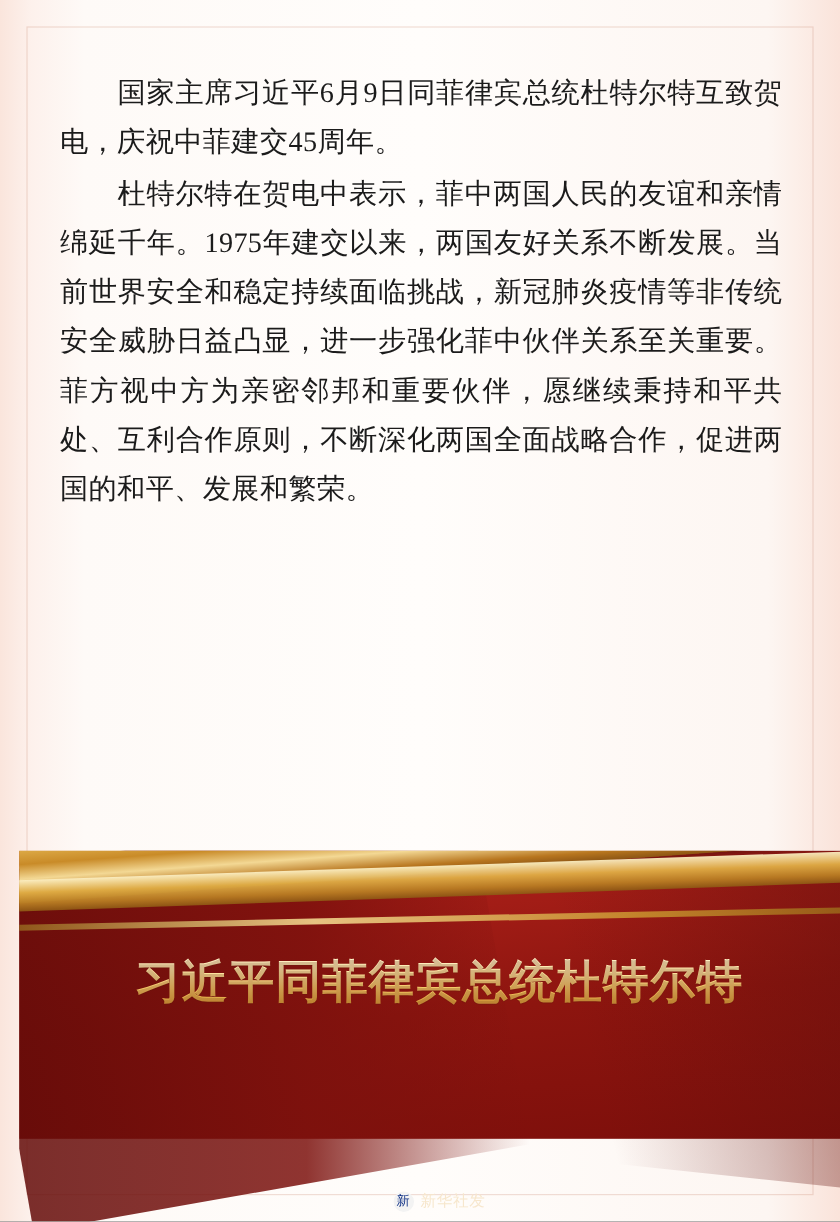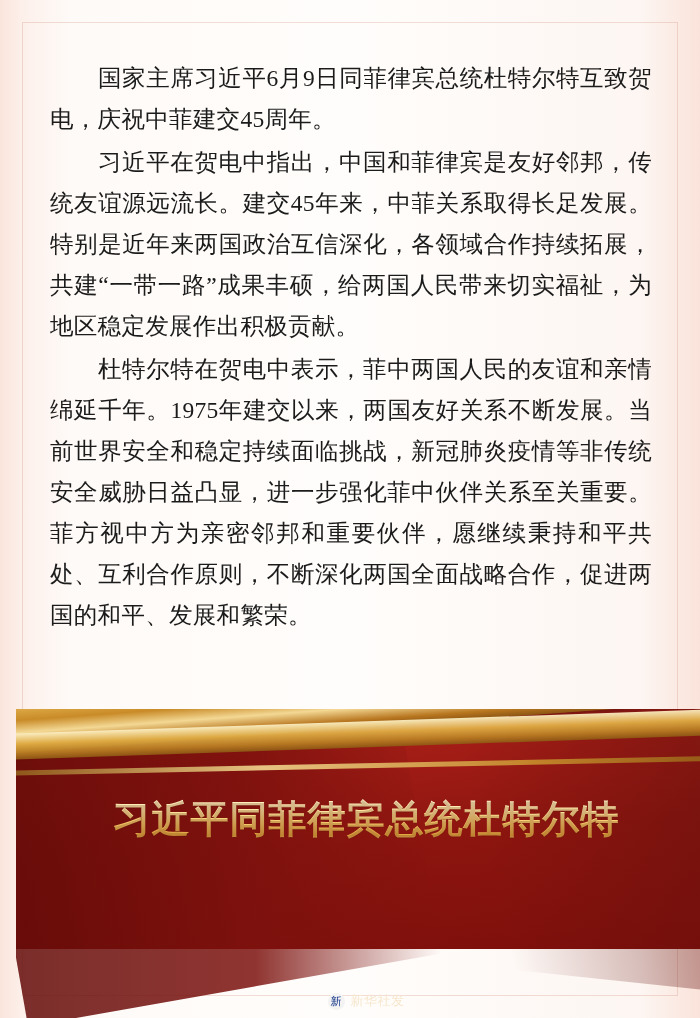--- a/index.html
+++ b/index.html
@@ -205,21 +205,20 @@
 </style>
 </head>
 <body>
 
 <div id="poster">
   <div class="page-bg"></div>
   <div class="page-inner-line"></div>
 
   <div class="article">
     <p class="para">国家主席习近平6月9日同菲律宾总统杜特尔特互致贺电，庆祝中菲建交45周年。</p>
-    <p class="para">习近平在贺电中指出，中国和菲律宾是友好邻邦，传统友谊源远流长。建交45年来，中菲关系取得长足发展。特别是近年来两国政治互信深化，各领域合作持续拓展，共建“一带一路”成果丰硕，给两国人民带来切实福祉，为地区稳定发展作出积极贡献。</p>
     <p class="para">杜特尔特在贺电中表示，菲中两国人民的友谊和亲情绵延千年。1975年建交以来，两国友好关系不断发展。当前世界安全和稳定持续面临挑战，新冠肺炎疫情等非传统安全威胁日益凸显，进一步强化菲中伙伴关系至关重要。菲方视中方为亲密邻邦和重要伙伴，愿继续秉持和平共处、互利合作原则，不断深化两国全面战略合作，促进两国的和平、发展和繁荣。</p>
   </div>
 
   <div class="banner">
     <div class="banner-red"></div>
     <div class="banner-dark-wedge"></div>
     <div class="banner-dark-wedge2"></div>
     <div class="gold-ribbon"></div>
     <div class="gold-ribbon2"></div>
     <div class="gold-thin"></div>

